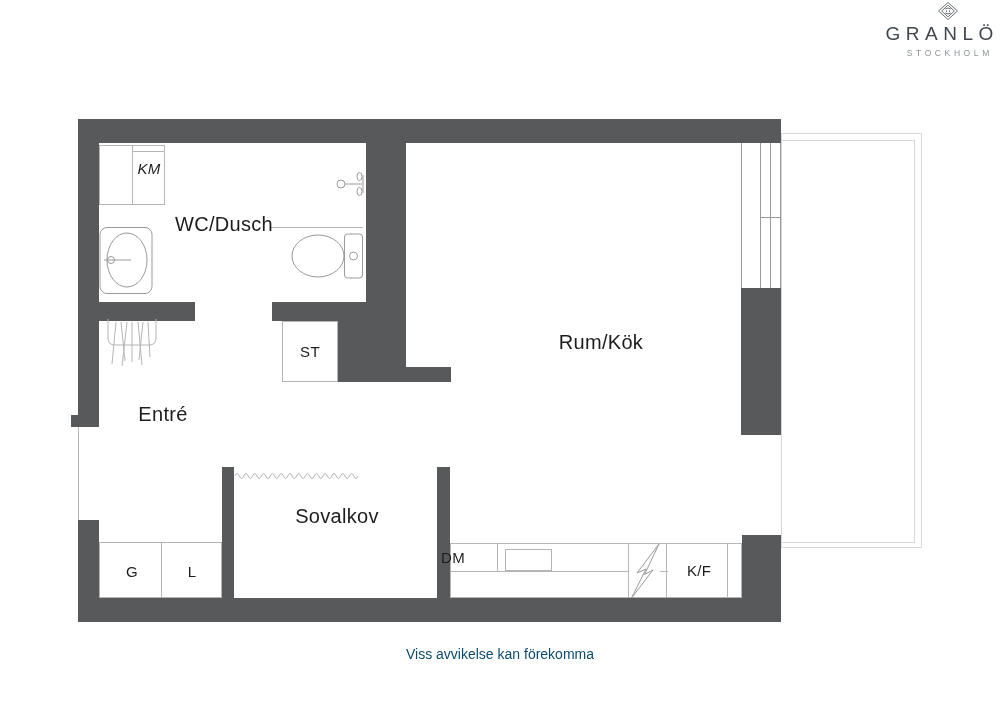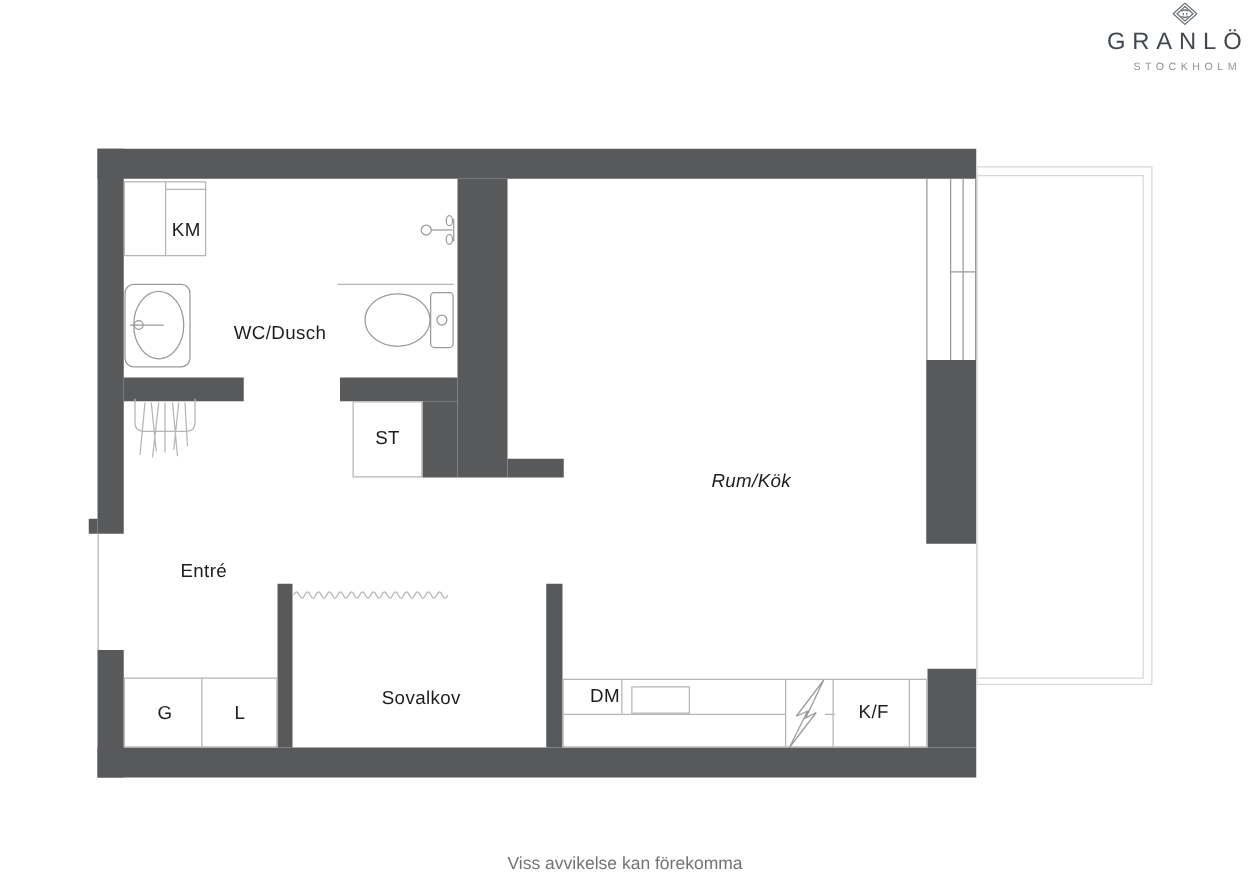--- a/index.html
+++ b/index.html
@@ -5,34 +5,34 @@
   html,body{margin:0;padding:0;background:#fff;}
   .canvas{position:relative;width:1000px;height:707px;background:#ffffff;overflow:hidden;
           font-family:"Liberation Sans", sans-serif;}
   .wall{position:absolute;background:var(--wall);}
   .tline{position:absolute;background:var(--box);}
   .wline{position:absolute;background:var(--fixture);}
   .boxo{position:absolute;border:1px solid var(--box);box-sizing:border-box;background:transparent;}
   .balc{position:absolute;border:1px solid var(--balcony);box-sizing:border-box;}
   .lbl{position:absolute;transform:translate(-50%,-50%);white-space:nowrap;
        color:var(--text);font-size:15px;letter-spacing:0.3px;}
-  .lbl.big{font-size:15px;margin-top:43px;}
+  .lbl.big{font-size:20px;}
   svg.fixtures{position:absolute;left:0;top:0;pointer-events:none;}
   .fx{stroke:var(--fixture);fill:none;stroke-width:1;}
   .fx-light{stroke:var(--box);fill:none;stroke-width:1;}
   .fx-fill{stroke:var(--fixture);fill:#ffffff;stroke-width:1;}
   .logo{position:absolute;top:0;left:868px;width:160px;text-align:center;}
   .logo-name{margin-top:3px;font-size:19px;letter-spacing:5.5px;text-indent:5.5px;
              color:var(--logo-dark);font-weight:400;}
   .logo-city{margin-top:3px;font-size:8.5px;letter-spacing:3.6px;text-indent:3.6px;
              color:var(--logo-light);font-weight:400;}
   .logo-ic{display:block;margin:2px auto 0 auto;}
   .logo-ic path{stroke:var(--logo-mid);fill:none;stroke-width:1;}
-  .footer{position:absolute;left:500px;top:690px;transform:translate(-50%,-50%);
-          font-size:14px;color:#737373;white-space:nowrap;}
+  .footer{position:absolute;left:500px;top:654px;transform:translate(-50%,-50%);
+          font-size:14px;color:#0c4a6e;white-space:nowrap;}
 </style>
 </head>
 <body>
 
 <div class="canvas">
 
   <div class="logo">
     <svg class="logo-ic" width="20" height="18" viewBox="0 0 20 18">
       <path d="M10 0.5 L19.5 9 L10 17.5 L0.5 9 Z"></path>
       <path d="M10 3.2 L16.4 9 L10 14.8 L3.6 9 Z"></path>
@@ -110,26 +110,26 @@
     <g>
       <path class="fx-light" d="M108 319 v19 q0 7 7 7 h34 q7 0 7 -7 v-19"></path>
       <path class="fx-light" d="M116 322 L112 364 M121 322 L125 361 M127 322 L122 366 M132 322 L132 362 M138 322 L142 365 M143 322 L139 360 M148 322 L150 357"></path>
     </g>
 
     <path class="fx-light" d="M235 476 q2.2 -5 4.4 0 t4.4 0 t4.4 0 t4.4 0 t4.4 0 t4.4 0 t4.4 0 t4.4 0 t4.4 0 t4.4 0 t4.4 0 t4.4 0 t4.4 0 t4.4 0 t4.4 0 t4.4 0 t4.4 0 t4.4 0 t4.4 0 t4.4 0 t4.4 0 t4.4 0 t4.4 0 t4.4 0 t4.4 0 t4.4 0 t4.4 0 t4.4 0"></path>
 
     <path class="fx-fill" d="M659 544 L637 573 L646 569 L631.5 598 L653 570 L644.5 574.5 Z"></path>
   </svg>
 
-  <div class="lbl" style="left:149px;top:184px;">KM</div>
+  <div class="lbl" style="left:149px;top:168px;font-style:italic;">KM</div>
   <div class="lbl big" style="left:224px;top:224px;">WC/Dusch</div>
   <div class="lbl" style="left:310px;top:351px;">ST</div>
   <div class="lbl big" style="left:163px;top:414px;">Entré</div>
-  <div class="lbl big" style="left:601px;top:342px;font-style:italic;">Rum/Kök</div>
+  <div class="lbl big" style="left:601px;top:342px;">Rum/Kök</div>
   <div class="lbl big" style="left:337px;top:516px;">Sovalkov</div>
   <div class="lbl" style="left:132px;top:571px;">G</div>
   <div class="lbl" style="left:192px;top:571px;">L</div>
-  <div class="lbl" style="left:484px;top:557px;">DM</div>
+  <div class="lbl" style="left:453px;top:557px;">DM</div>
   <div class="lbl" style="left:699px;top:570px;">K/F</div>
 
   <div class="footer">Viss avvikelse kan förekomma</div>
 
 </div>
 
 </body></html>

